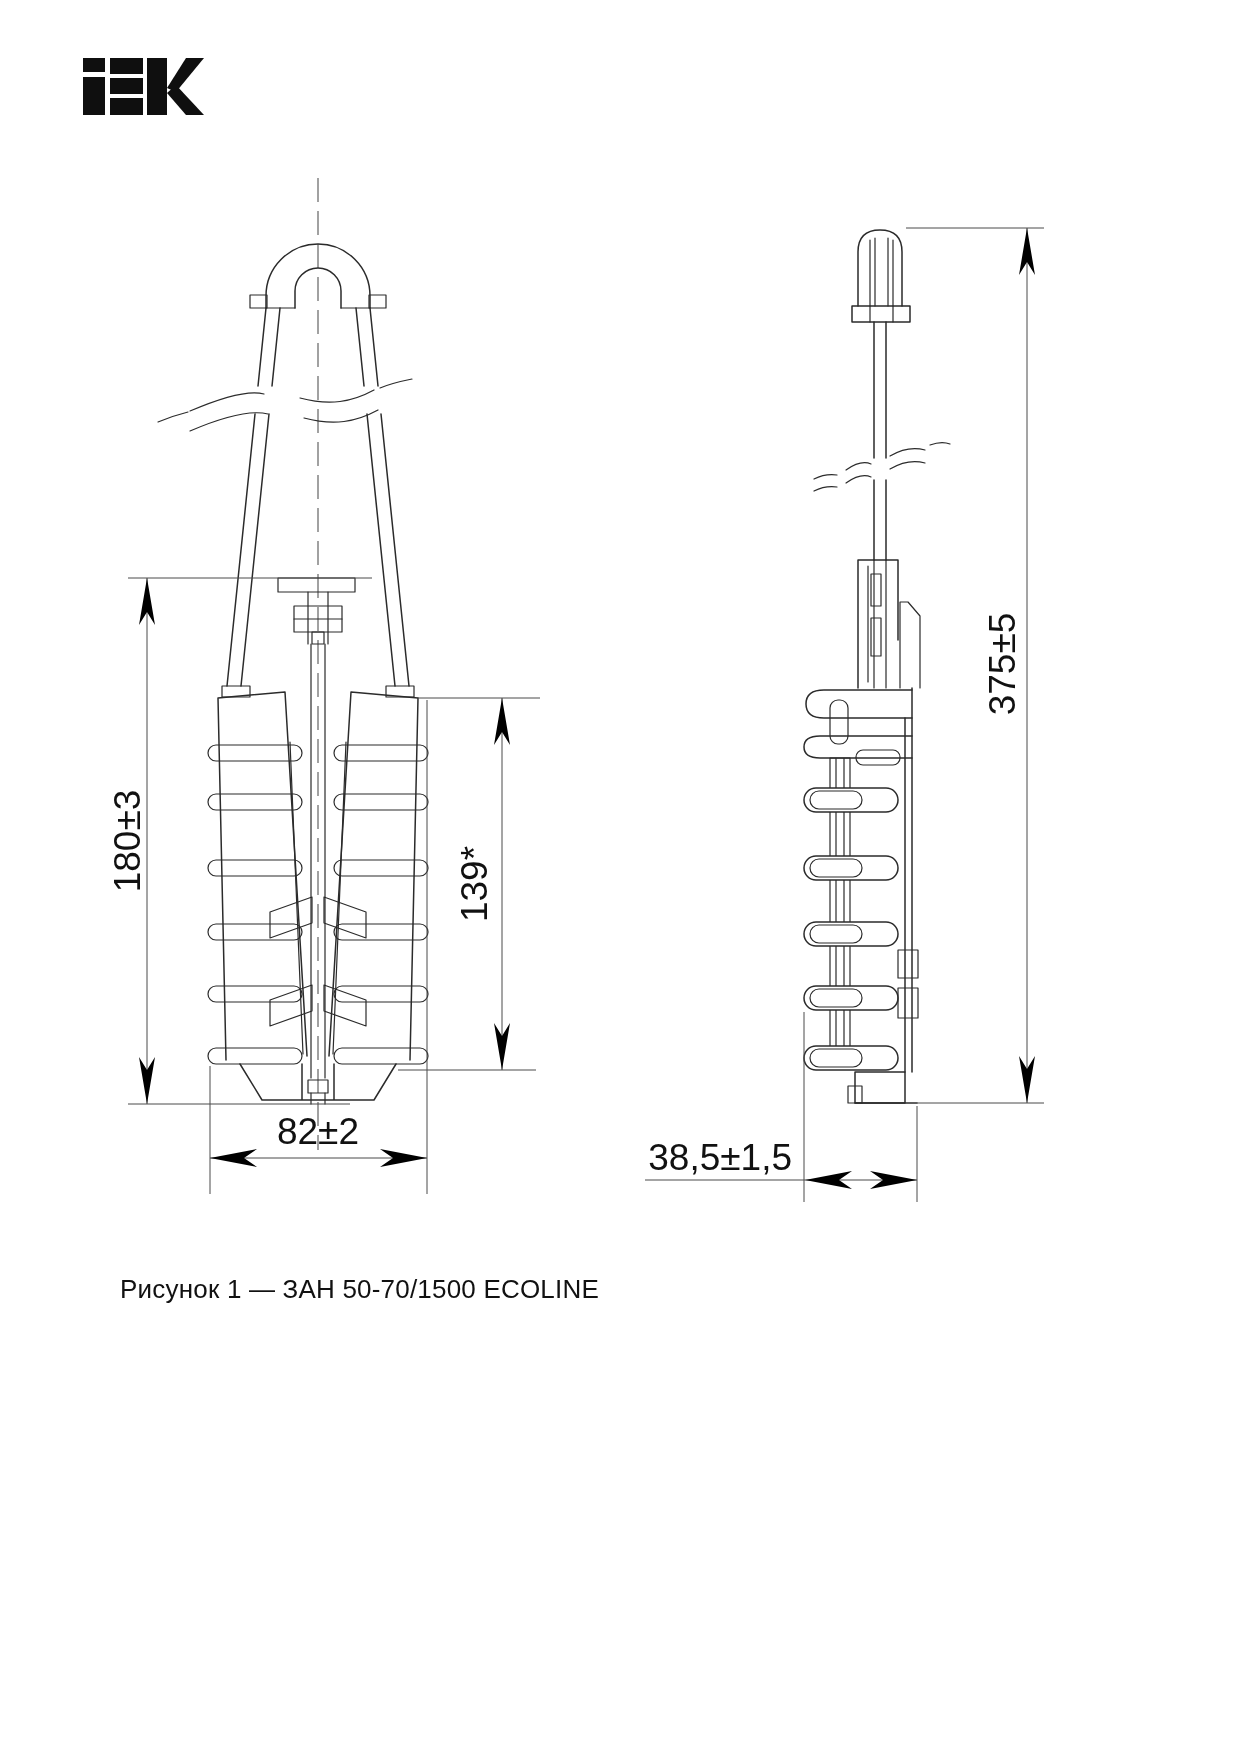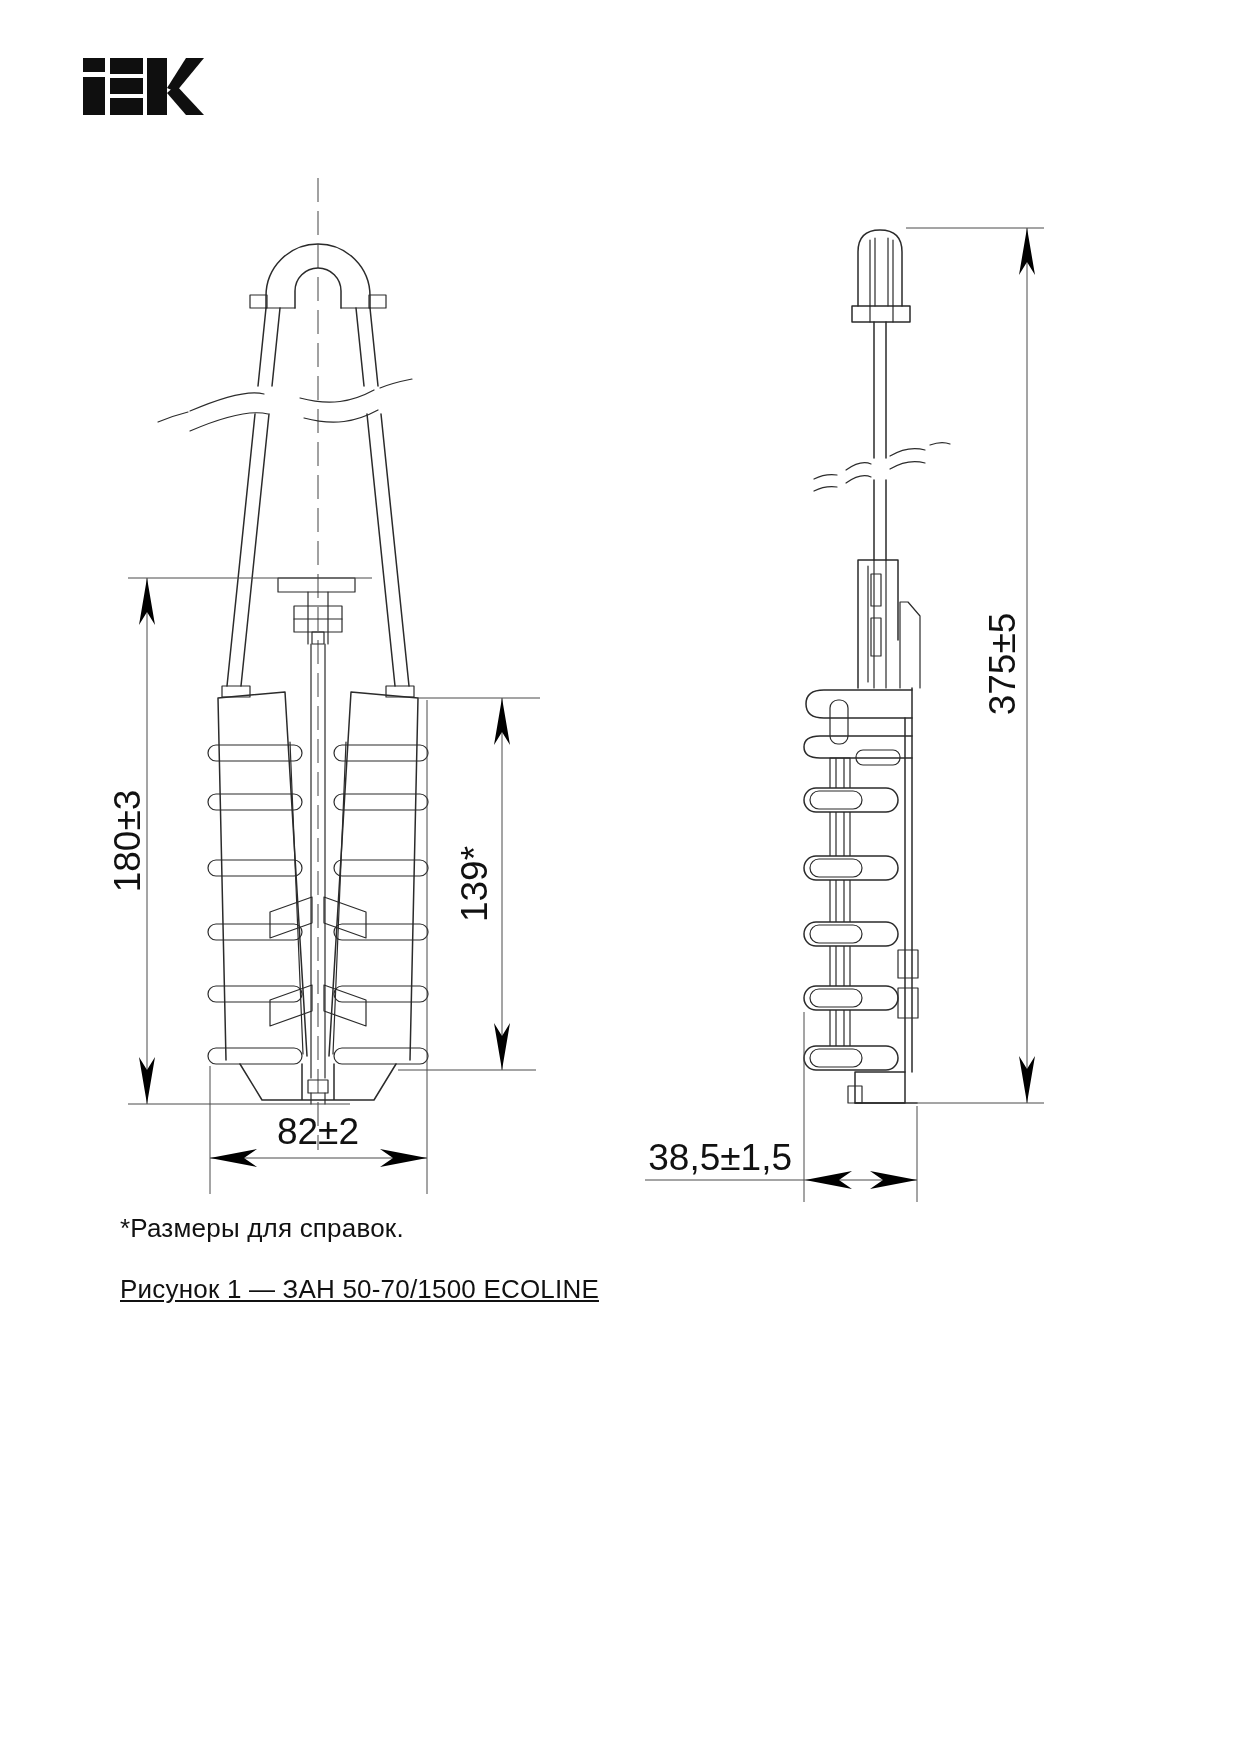--- a/index.html
+++ b/index.html
@@ -10,21 +10,21 @@
   .ln{fill:none;stroke:#2b2b2b;stroke-width:1.5;stroke-linecap:round;stroke-linejoin:round;}
   .ln2{fill:none;stroke:#2b2b2b;stroke-width:1.2;stroke-linecap:round;stroke-linejoin:round;}
   .fillw{fill:#ffffff;stroke:#2b2b2b;stroke-width:1.5;}
   .thin{fill:none;stroke:#4a4a4a;stroke-width:1;}
   .cl{fill:none;stroke:#555;stroke-width:1.1;stroke-dasharray:24 9;}
   .arr{fill:#000;stroke:none;}
   .logo{fill:#0f0f0f;stroke:none;}
   .dim{font-family:"Liberation Sans",sans-serif;font-size:37px;fill:#111;}
   .note{position:absolute;color:#111;font-size:26px;letter-spacing:0.2px;white-space:nowrap;}
   .footnote{left:120px;top:1213px;}
-  .caption{left:120px;top:1274px;text-decoration:underline;}
+  .caption{left:120px;top:1274px;}
 </style>
 </head>
 <body>
 
 <div class="page">
 
   <svg class="drawing-svg" width="1237" height="1753" viewBox="0 0 1237 1753">
 
     <g class="logo" aria-label="IEK">
       <rect x="83" y="58" width="22" height="14"></rect>
@@ -191,15 +191,14 @@
     </g>
 
     <g>
       <path class="thin" d="M804 1012 V1202 M917 1106 V1202 M645 1180 H917"></path>
       <path class="arr" d="M805 1180 l47 -9 -13 9 13 9 z"></path>
       <path class="arr" d="M917 1180 l-47 -9 13 9 -13 9 z"></path>
       <text class="dim" x="792" y="1170" text-anchor="end">38,5±1,5</text>
     </g>
   </svg>
 
-  <div class="note footnote">*Размеры для справок.</div>
   <div class="note caption">Рисунок 1 — ЗАН 50-70/1500 ECOLINE</div>
 </div>
 
 </body></html>

